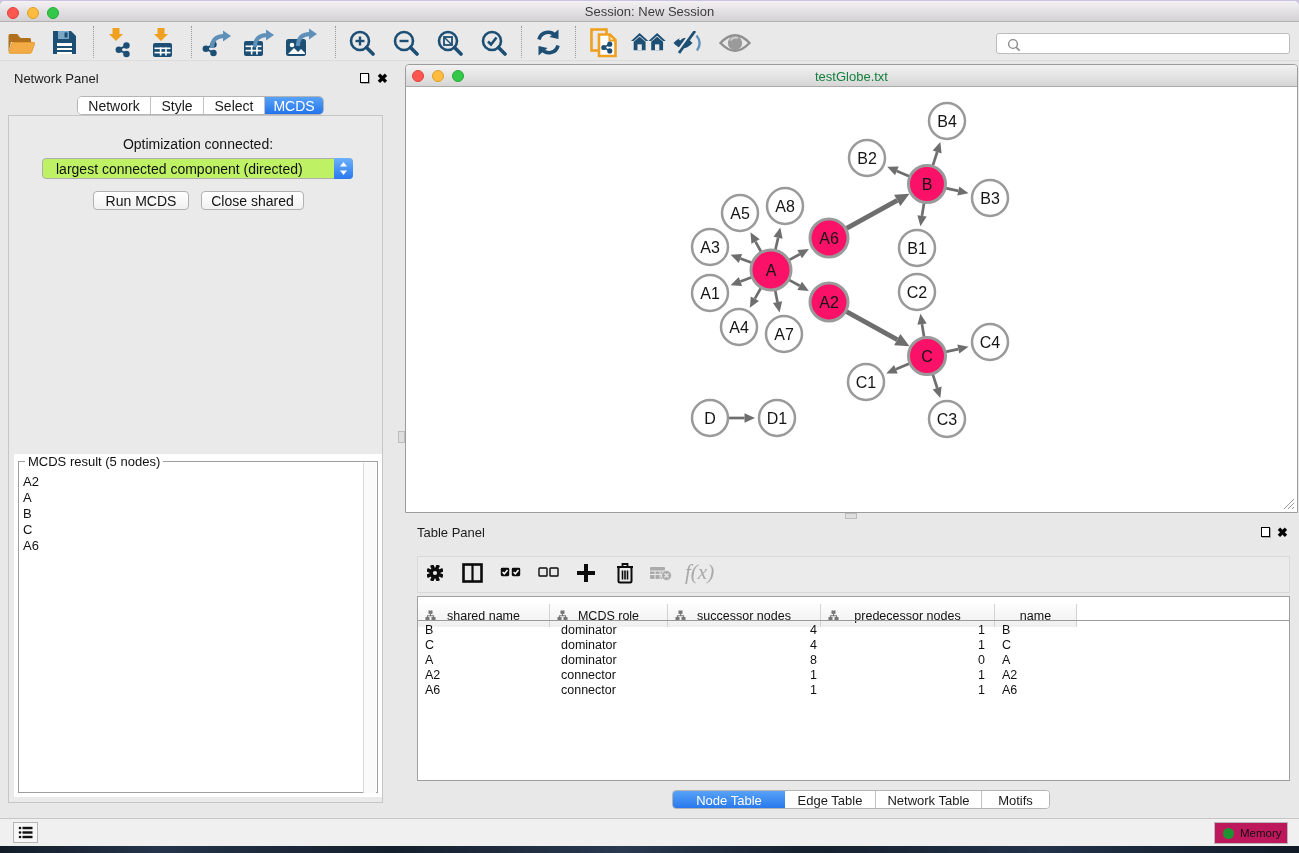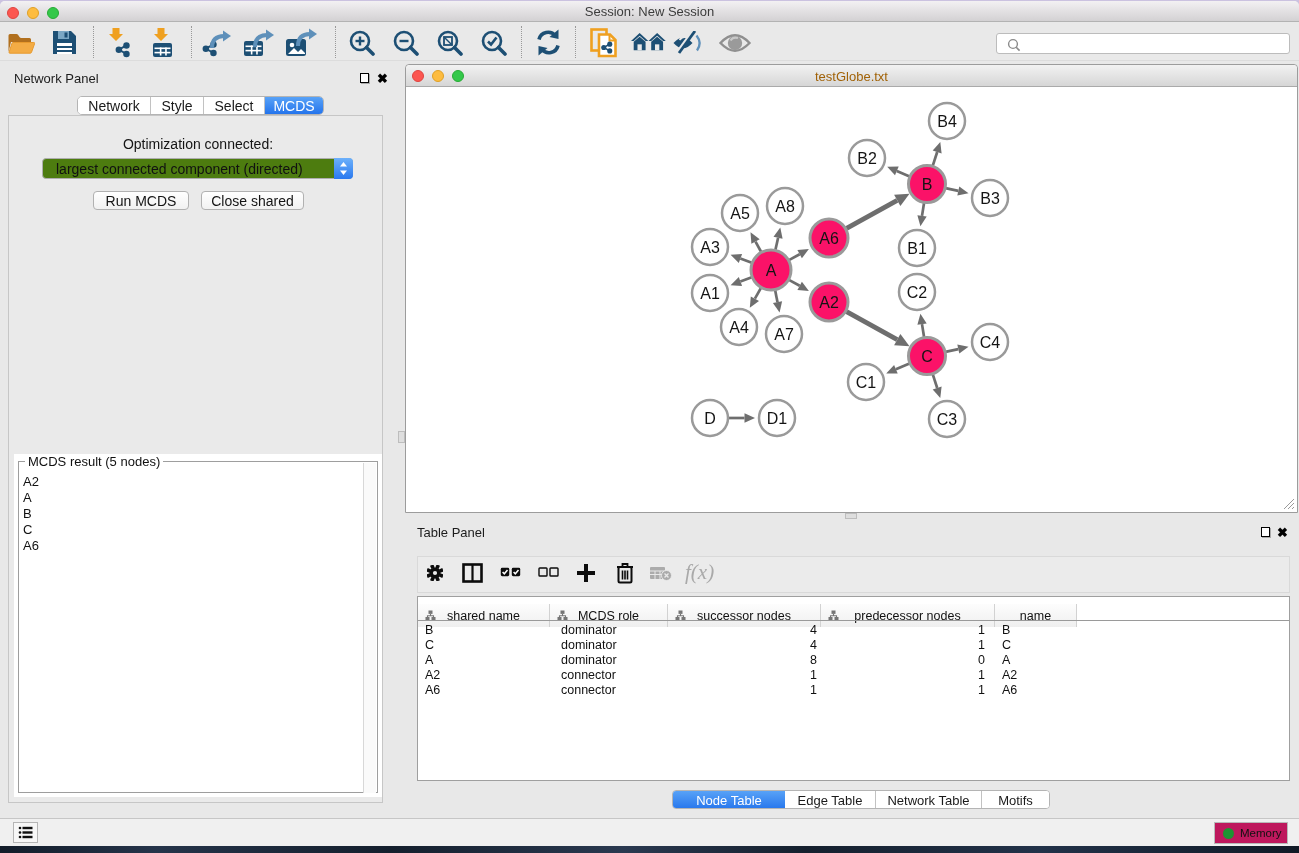--- a/index.html
+++ b/index.html
@@ -16,36 +16,36 @@
  border:1px solid #bcbcbc;border-radius:3px;}
 #cp-title{position:absolute;left:14px;top:71px;font-size:13px;color:#1c1c1c;}
 .float-ic{position:absolute;width:9px;height:10px;border:1.5px solid #000;background:#fff;box-shadow:1px 1px 0 #aaa;}
 .close-x{position:absolute;font-size:13px;font-weight:bold;color:#000;}
 .tabrow{position:absolute;display:flex;height:19px;border:1px solid #b4b4b4;border-radius:5px;background:#fff;overflow:hidden;}
 .tab{height:100%;display:flex;align-items:center;justify-content:center;font-size:14px;color:#1a1a1a;border-right:1px solid #c2c2c2;background:#fff;}
 .tab:last-child{border-right:none;}
 .tab.sel{background:linear-gradient(#58a2f7,#2474ec);color:#fff;border-right:none;}
 #cp-box{position:absolute;left:8px;top:115px;width:375px;height:688px;border:1px solid #c6c6c6;background:#eaeaea;}
 #opt-label{position:absolute;left:42px;top:136px;width:312px;text-align:center;font-size:14px;color:#141414;}
-#combo{position:absolute;left:42px;top:158px;width:311px;height:21px;background:#4d7c0f;border:1px solid #aeaeae;border-radius:4px;}
+#combo{position:absolute;left:42px;top:158px;width:311px;height:21px;background:#bef264;border:1px solid #aeaeae;border-radius:4px;}
 #combo .txt{position:absolute;left:13px;top:2px;font-size:14px;color:#111;}
 #combo .step{position:absolute;right:-1px;top:-1px;width:19px;height:21px;border-radius:0 4px 4px 0;
  background:linear-gradient(#6db1fb,#2a79ef);}
 .btn{position:absolute;height:19px;background:linear-gradient(#ffffff,#f1f1f1);border:1px solid #b1b1b1;border-radius:4px;
  font-size:14px;color:#141414;display:flex;align-items:center;justify-content:center;}
 #result-pane{position:absolute;left:14px;top:454px;width:368px;height:343px;background:#fff;}
 #result-fs{position:absolute;left:4px;top:7px;width:360px;height:332px;border:1px solid #9e9e9e;}
 #result-legend{position:absolute;left:6px;top:-8px;background:#fff;padding:0 3px;font-size:13px;color:#111;}
 #result-scroll{position:absolute;right:1px;top:1px;width:13px;height:330px;background:#fafafa;border-left:1px solid #d8d8d8;}
 .ritem{position:absolute;left:4px;font-size:13px;color:#111;}
 #netwin{position:absolute;left:405px;top:64px;width:893px;height:449px;background:#fff;
  border:1px solid #9c9c9c;border-radius:4px 4px 0 0;}
 #netwin-tb{position:absolute;left:0;top:0;width:891px;height:22px;border-radius:4px 4px 0 0;
  background:linear-gradient(#f2f2f2,#d6d6d6);border-bottom:1px solid #aaa;}
-#netwin-title{position:absolute;top:4px;left:0;width:891px;text-align:center;font-size:13px;color:#a16207;}
+#netwin-title{position:absolute;top:4px;left:0;width:891px;text-align:center;font-size:13px;color:#15803d;}
 #tp-title{position:absolute;left:417px;top:525px;font-size:13px;color:#1c1c1c;}
 #tp-toolbar{position:absolute;left:417px;top:556px;width:873px;height:37px;background:#ebebeb;border:1px solid #d9d9d9;}
 #tbl{position:absolute;left:417px;top:596px;width:873px;height:185px;background:#fff;border:1px solid #9f9f9f;}
 .th{position:absolute;top:7px;height:23px;background:linear-gradient(#fdfdfd,#efefef);border-right:1px solid #d2d2d2;}
 .th .t{position:absolute;top:5px;width:100%;text-align:center;font-size:12.5px;color:#111;}
 .cell{position:absolute;font-size:12.5px;color:#111;}
 .btab{height:19px;display:flex;align-items:center;justify-content:center;font-size:13px;color:#1a1a1a;background:#fff;border-right:1px solid #c2c2c2;}
 #statusbar{position:absolute;left:0;top:818px;width:1299px;height:28px;background:#f0f0f0;border-top:1px solid #c6c6c6;}
 #memory{position:absolute;left:1214px;top:822px;width:74px;height:22px;background:#be185d;border:1px solid #b9b9b9;
  font-size:11.5px;color:#111;display:flex;align-items:center;}

